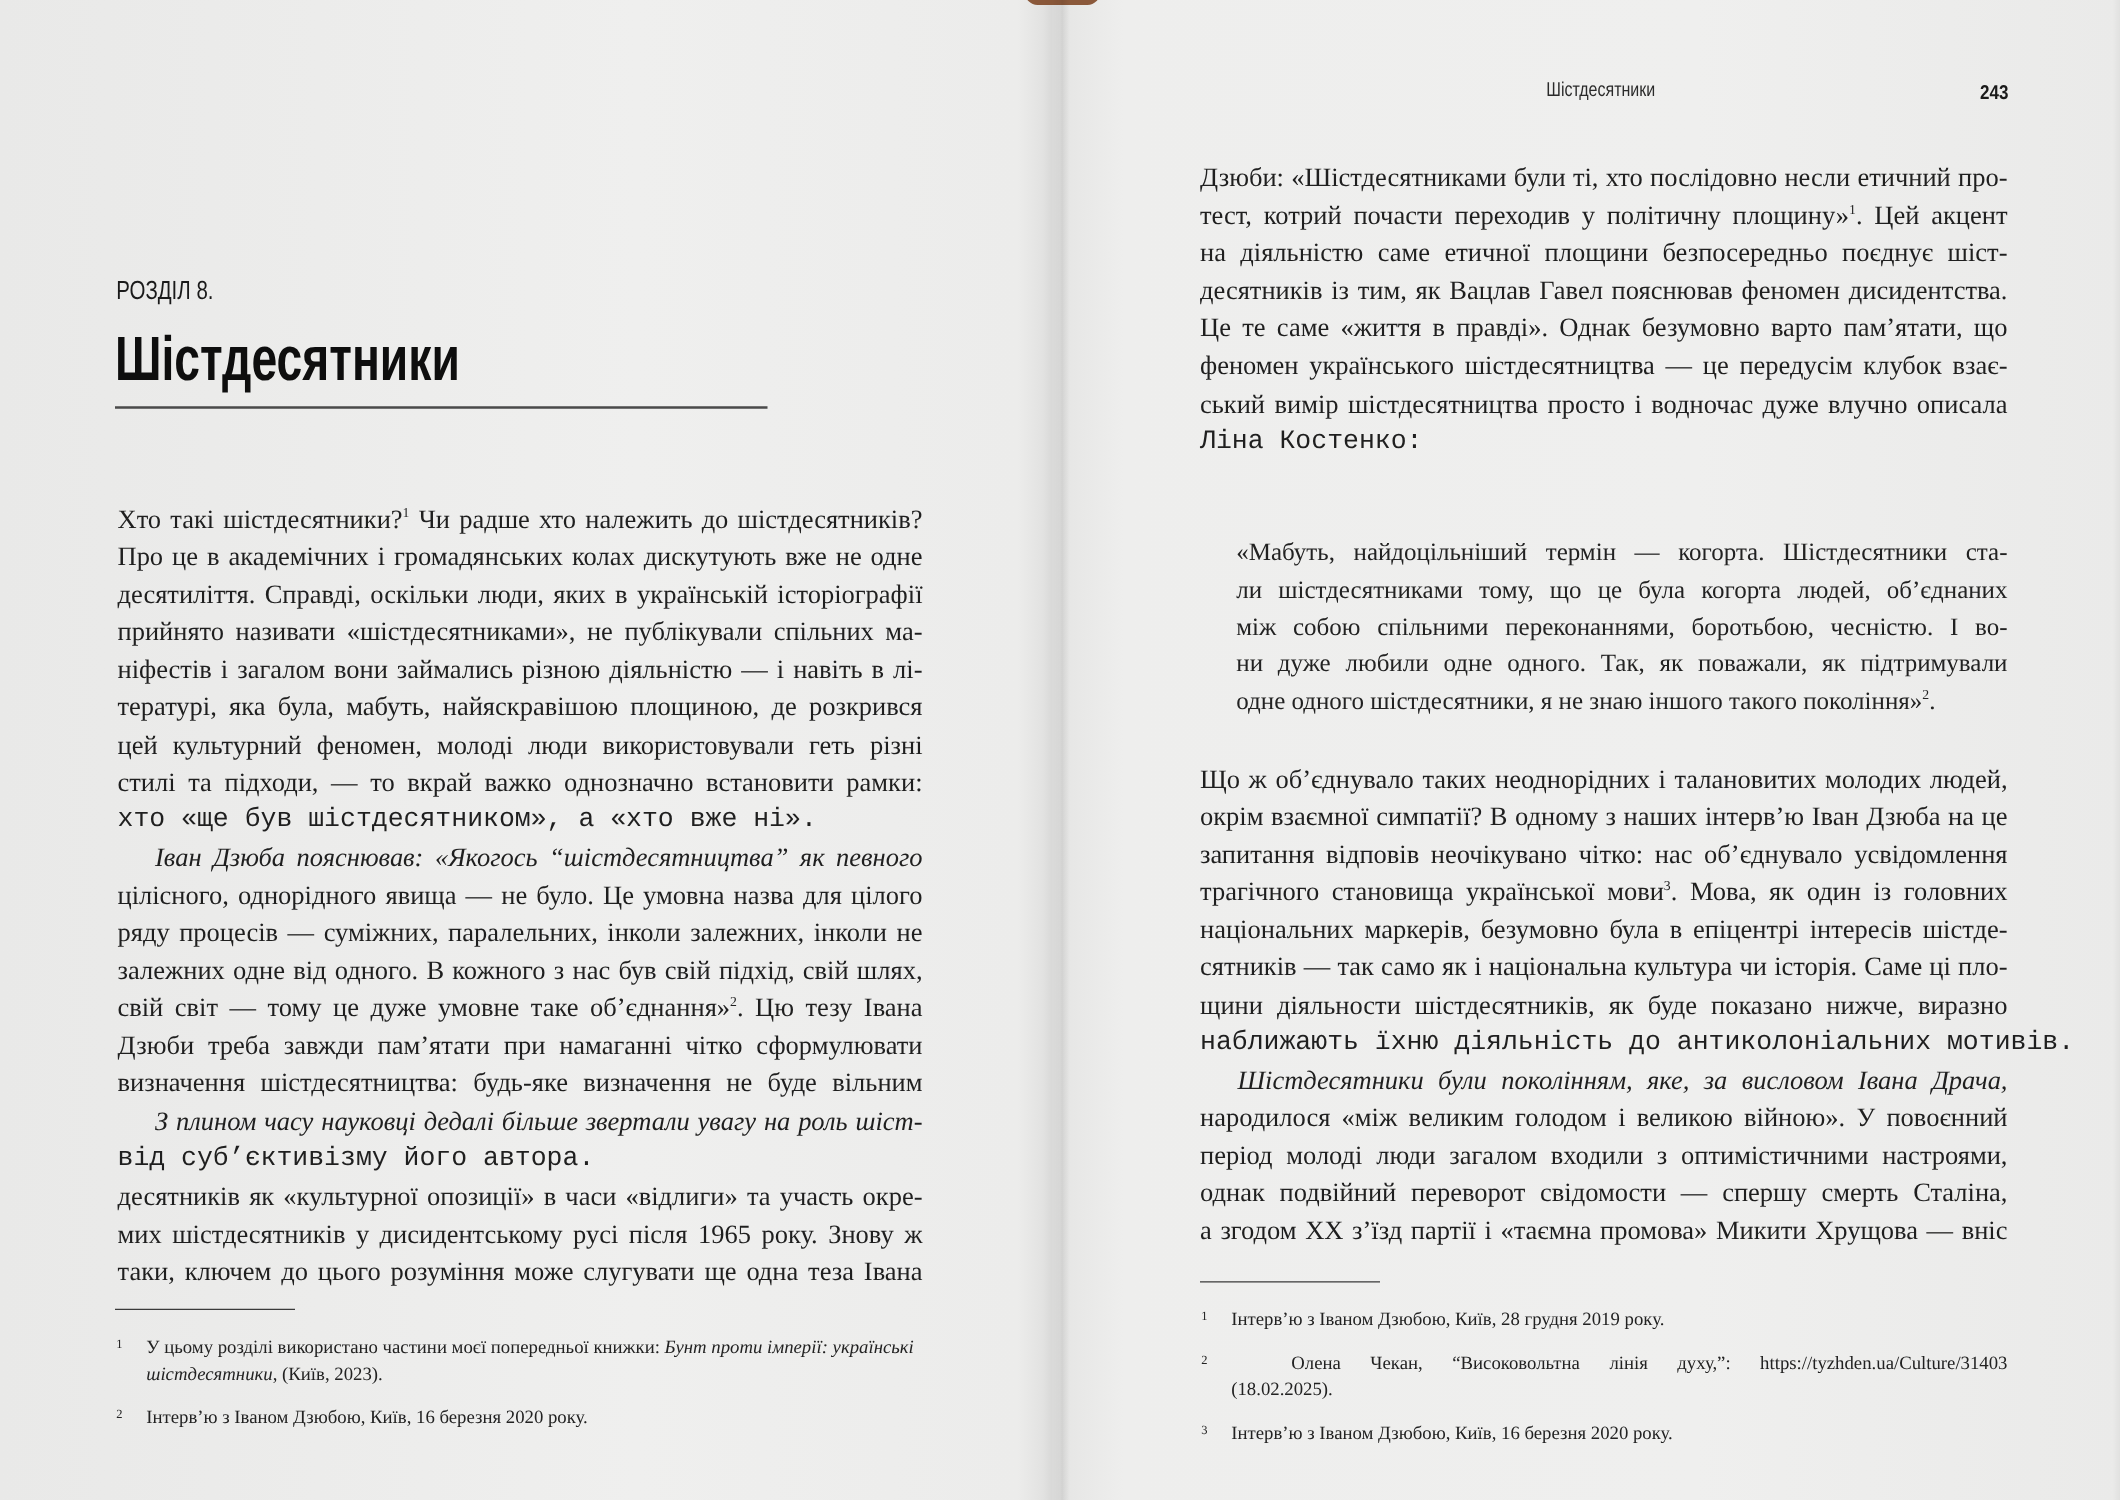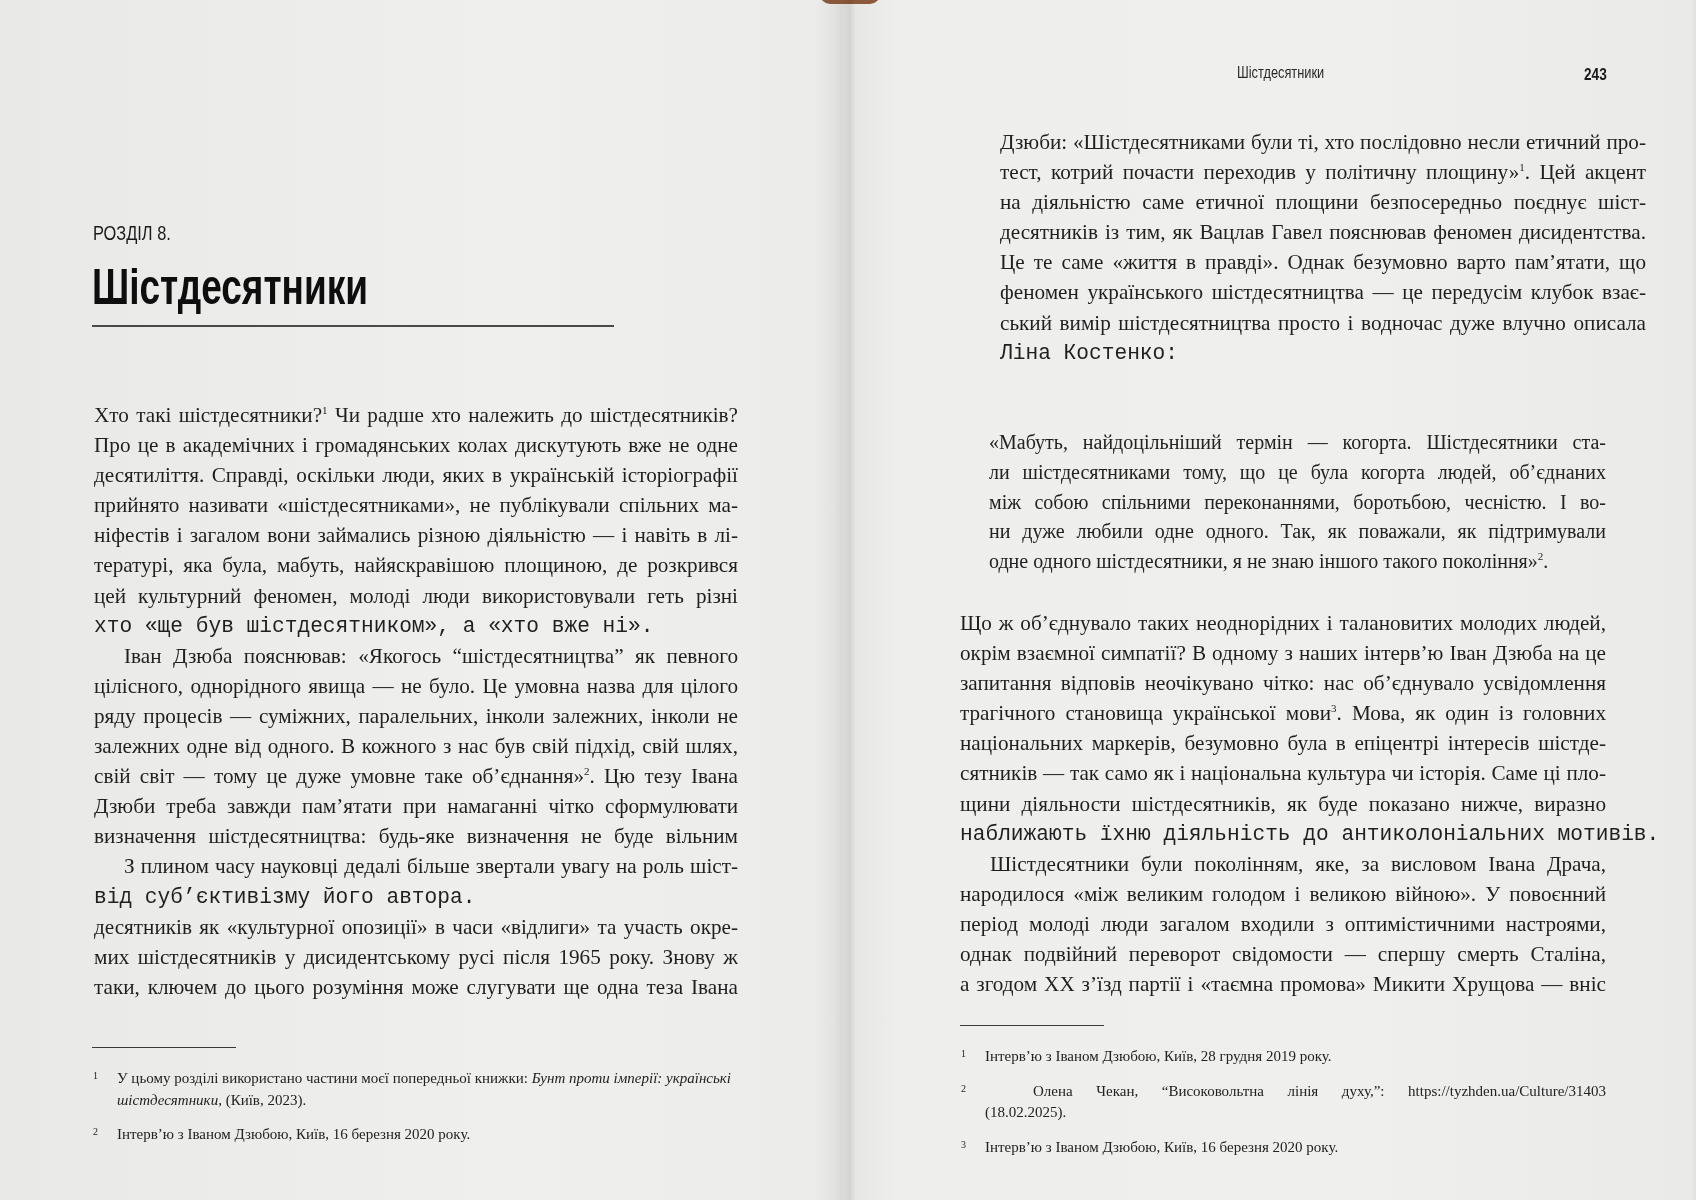--- a/index.html
+++ b/index.html
@@ -48,38 +48,38 @@
       position: absolute; left: 92px; top: 325px; width: 522px; height: 0;
       border-top: 2px solid #4a4a4a;
     }
 
     .body-text {
       position: absolute; font-size: 21.2px; line-height: 30.1px;
       text-align: justify; color: #1f1f1f;
     }
     .body-text .line { display: block; text-align: justify; text-align-last: justify; white-space: nowrap; overflow: visible; }
     .body-text .line.last { text-align-last: left; font-family: Liberation Mono, monospace; }
-    .body-text .line.indent { padding-left: 30px; }
+    .body-text .line.indent { padding-left: 30px; font-style: italic; }
     sup { font-size: 11px; vertical-align: super; line-height: 0; }
 
     .left-body { left: 94px; top: 400px; width: 644px; }
 
     .running-head {
       position: absolute; left: 389px; top: 64px;
       font-family: "Liberation Sans", "DejaVu Sans", sans-serif;
       font-size: 16px; color: #2a2a2a;
       transform: scaleX(0.80); transform-origin: left center; white-space: nowrap;
     }
     .page-number {
       position: absolute; left: 736px; top: 66px;
       font-family: "Liberation Sans", "DejaVu Sans", sans-serif;
       font-weight: bold; font-size: 16px; color: #1a1a1a;
       transform: scaleX(0.85); transform-origin: left center;
     }
-    .right-body-top { left: 112px; top: 127px; width: 646px; margin-left: 40px; }
+    .right-body-top { left: 112px; top: 127px; width: 646px; }
     .blockquote { position: absolute; left: 141px; top: 428px; width: 617px; font-size: 20px; line-height: 29.8px; color: #222; }
     .blockquote .line { display: block; text-align: justify; text-align-last: justify; white-space: nowrap; }
     .blockquote .line.last { text-align-last: left; }
     .right-body-bottom { left: 112px; top: 608px; width: 646px; }
 
     .fn-rule { position: absolute; height: 0; border-top: 1.5px solid #3a3a3a; }
     .fn-rule-left { left: 92px; top: 1047px; width: 144px; }
     .fn-rule-right { left: 112px; top: 1025px; width: 144px; }
 
     .footnotes { position: absolute; font-size: 15px; line-height: 21.5px; color: #222; }
@@ -105,20 +105,21 @@
     <div class="title-rule"></div>
 
     <div class="body-text left-body">
         <span class="line"><span>Хто такі шістдесятники?</span><sup>1</sup><span> Чи радше хто належить до шістдесятників?</span></span>
         <span class="line"><span>Про це в академічних і громадянських колах дискутують вже не одне</span></span>
         <span class="line"><span>десятиліття. Справді, оскільки люди, яких в українській історіографії</span></span>
         <span class="line"><span>прийнято називати «шістдесятниками», не публікували спільних ма-</span></span>
         <span class="line"><span>ніфестів і загалом вони займались різною діяльністю — і навіть в лі-</span></span>
         <span class="line"><span>тературі, яка була, мабуть, найяскравішою площиною, де розкрився</span></span>
         <span class="line"><span>цей культурний феномен, молоді люди використовували геть різні</span></span>
+        <span class="line"><span>стилі та підходи, — то вкрай важко однозначно встановити рамки:</span></span>
         <span class="line last"><span>хто «ще був шістдесятником», а «хто вже ні».</span></span>
         <span class="line indent"><span>Іван Дзюба пояснював: «Якогось “шістдесятництва” як певного</span></span>
         <span class="line"><span>цілісного, однорідного явища — не було. Це умовна назва для цілого</span></span>
         <span class="line"><span>ряду процесів — суміжних, паралельних, інколи залежних, інколи не</span></span>
         <span class="line"><span>залежних одне від одного. В кожного з нас був свій підхід, свій шлях,</span></span>
         <span class="line"><span>свій світ — тому це дуже умовне таке об’єднання»</span><sup>2</sup><span>. Цю тезу Івана</span></span>
         <span class="line"><span>Дзюби треба завжди пам’ятати при намаганні чітко сформулювати</span></span>
         <span class="line"><span>визначення шістдесятництва: будь-яке визначення не буде вільним</span></span>
         <span class="line indent"><span>З плином часу науковці дедалі більше звертали увагу на роль шіст-</span></span>
         <span class="line last"><span>від суб’єктивізму його автора.</span></span>

